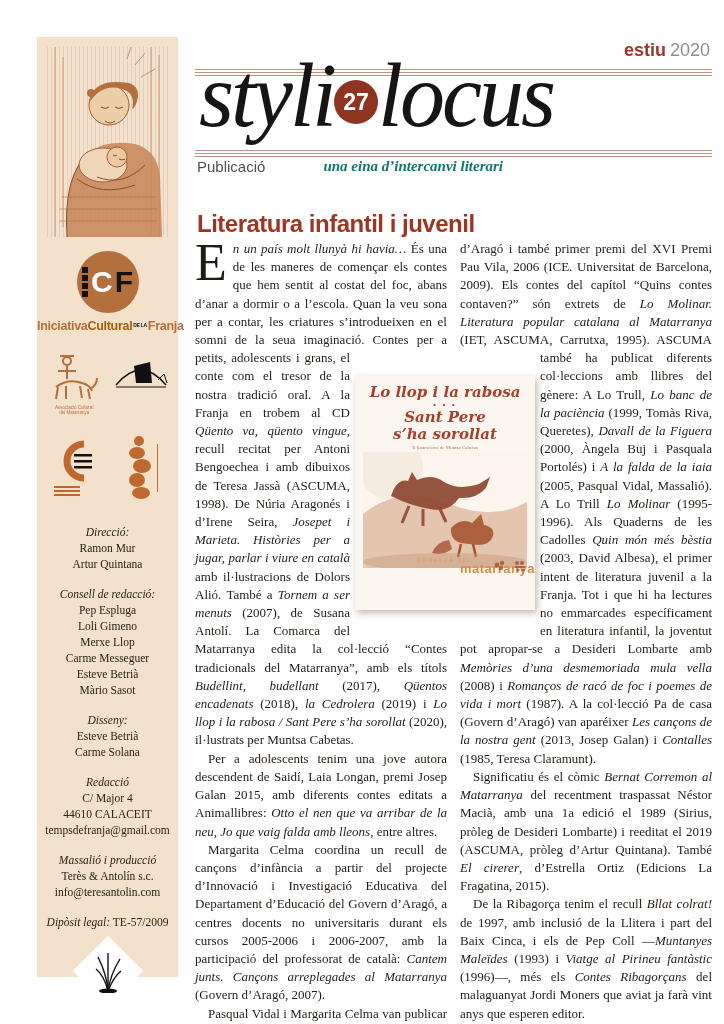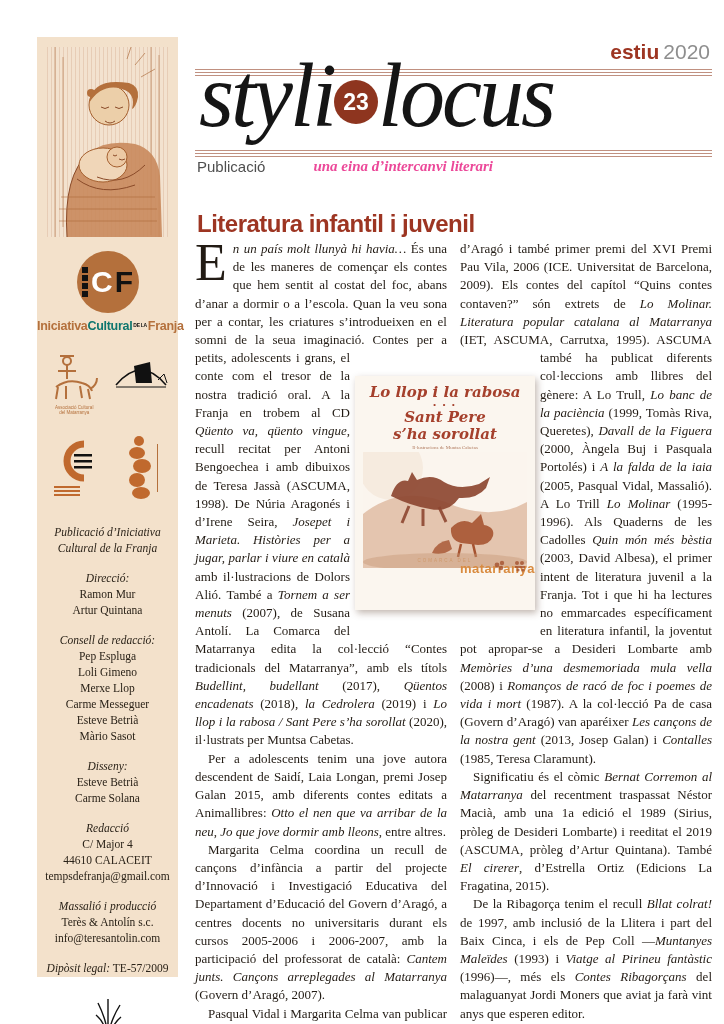--- a/index.html
+++ b/index.html
@@ -12,54 +12,54 @@
          background-image:repeating-linear-gradient(90deg,rgba(176,106,66,.18) 0 1px,transparent 1px 4px);overflow:hidden;}
   .icf{margin-top:14px;text-align:center;}
   .icf-circle{width:62px;height:62px;border-radius:50%;background:#b4703c;margin:0 auto;
               display:flex;align-items:center;justify-content:center;gap:2px;}
   .icf-i{display:flex;flex-direction:column;gap:2px;margin-right:1px;}
   .icf-i span{width:6px;height:6px;background:#111;display:block;}
   .icf-c{color:#fff;font-family:"Liberation Sans",sans-serif;font-weight:bold;font-size:30px;line-height:1;}
   .icf-f{color:#111;font-family:"Liberation Sans",sans-serif;font-weight:bold;font-size:30px;line-height:1;}
   .icf-word{margin-top:6px;font-family:"Liberation Sans",sans-serif;font-weight:bold;font-size:12.5px;
             letter-spacing:-.3px;white-space:nowrap;}
-  .icf-word .o{color:#b4703c}.icf-word .k{color:#0f766e}
+  .icf-word .o{color:#b4703c}.icf-word .k{color:#a16207}
   .icf-word .tiny{font-size:5px;display:inline-block;transform:translateY(-3px);color:#111;margin:0 1px;}
 
   .logo-grid{margin-top:16px;display:flex;flex-wrap:wrap;justify-content:space-around;row-gap:18px;padding:0 4px;}
   .logo-cell{width:58px;text-align:center;}
   .logo-microtext{font-size:4.5px;color:#b4703c;line-height:1.2;font-family:"Liberation Sans",sans-serif;}
 
   .credits{margin-top:20px;text-align:center;font-size:11.5px;line-height:16px;color:#2a2218;}
   .credits .group{margin-top:14px;}
   .lbl{font-style:italic;}
   .irm{margin-top:16px;text-align:center;}
   .diamond{width:50px;height:50px;background:#fff;transform:rotate(45deg);margin:8px auto 14px auto;
            display:flex;align-items:center;justify-content:center;}
   .diamond svg{transform:rotate(-45deg);}
 
   
   .main{position:absolute;left:195px;top:0;width:517px;height:1024px;}
-  .season{position:absolute;top:40px;right:2px;font-family:"Liberation Sans",sans-serif;font-size:21px;text-align:center;}
+  .season{position:absolute;top:40px;right:2px;font-family:"Liberation Sans",sans-serif;font-size:18px;text-align:center;}
   .season .s1{font-weight:bold;color:#9d3522;}
   .season .s2{color:#8e8e8e;font-weight:normal;margin-left:4px;}
   .rule{position:absolute;left:0;right:0;height:7px;
         background:repeating-linear-gradient(to bottom,#c09080 0 1px,transparent 1px 3px);}
   .rule1{top:69px;} .rule2{top:150px;}
   .mast{position:absolute;top:48px;left:4px;right:2px;display:flex;align-items:baseline;
         justify-content:flex-start;font-family:"Liberation Serif",serif;font-style:italic;
         font-size:90px;line-height:96px;letter-spacing:-3px;color:#151515;z-index:2;}
   .issue-circle{width:44px;height:44px;border-radius:50%;background:#8e351f;color:#fff;
         display:flex;align-items:center;justify-content:center;font-family:"Liberation Sans",sans-serif;
         font-style:normal;font-weight:bold;font-size:23px;letter-spacing:0;align-self:center;
         transform:translateY(6px);}
   .subline{position:absolute;top:158px;left:2px;right:0;display:flex;align-items:flex-end;
         font-family:"Liberation Sans",sans-serif;font-size:15px;color:#4f4f4f;}
   .sub-gap{width:42px;}
-  .sub-accent{font-family:"Liberation Serif",serif;font-style:italic;font-weight:bold;color:#ec4899;margin-left:6px;}
+  .sub-accent{font-family:"Liberation Serif",serif;font-style:italic;font-weight:bold;color:#0f766e;margin-left:16px;}
   .headline{position:absolute;top:194px;left:2px;font-family:"Liberation Sans",sans-serif;
         font-weight:bold;font-size:24px;color:#9d3522;letter-spacing:-.5px;}
 
   .columns{position:absolute;top:240px;left:0;width:517px;display:flex;gap:13px;}
   .col{width:252px;text-align:justify;font-size:13px;line-height:18.2px;}
   .col p{margin:0;}
   .col p.ind{text-indent:13px;}
   .cut-r{float:right;width:97px;height:396px;
          shape-outside:polygon(0 122px,100% 122px,100% 390px,0 390px);}
   .cut-l{float:left;width:80px;height:396px;
@@ -164,24 +164,20 @@
           <ellipse cx="18" cy="46" rx="8" ry="7"></ellipse>
           <ellipse cx="22" cy="59" rx="9" ry="6"></ellipse>
           <path d="M8,18 l-5,6 M30,30 l6,7 M8,45 l-5,6"></path>
         </g>
         <rect x="38" y="10" width="1" height="48" fill="#b4703c"></rect>
       </svg>
     </div>
   </div>
 
   <div class="credits">
-    <div class="group lbl">
-      <div>Publicació d’Iniciativa</div>
-      <div>Cultural de la Franja</div>
-    </div>
     <div class="group">
       <div class="lbl">Direcció:</div>
       <div>Ramon Mur</div>
       <div>Artur Quintana</div>
     </div>
     <div class="group">
       <div class="lbl">Consell de redacció:</div>
       <div>Pep Espluga</div>
       <div>Loli Gimeno</div>
       <div>Merxe Llop</div>
@@ -231,39 +227,39 @@
 <main class="main">
 
   <div class="season">
     <span class="s1">estiu</span><span class="s2">2020</span>
   </div>
 
   <div class="rule rule1"></div>
 
   <div class="mast">
     <span>styli</span>
-    <span class="issue-circle">23</span>
+    <span class="issue-circle">27</span>
     <span>locus</span>
   </div>
 
   <div class="rule rule2"></div>
 
   <div class="subline">
     <span>Publicació</span>
     <span class="sub-gap"></span>
     <span class="sub-accent">una eina d’intercanvi literari</span>
   </div>
 
   <h1 class="headline">Literatura infantil i juvenil</h1>
 
   <div class="columns">
     <div class="col">
       <div class="cut-r"></div>
       <p><span class="dropcap">E</span><span><i>n un país molt llunyà hi havia…</i><span> És una de les maneres de començar els contes que hem sentit al costat del foc, abans d’anar a dormir o a l’escola. Quan la veu sona per a contar, les criatures s’introdueixen en el somni de la seua imaginació. Contes per a petits, adolescents i grans, el conte com el tresor de la nostra tradició oral. A la Franja en trobem al CD </span><i>Qüento va, qüento vingue</i><span>, recull recitat per Antoni Bengoechea i amb dibuixos de Teresa Jassà (ASCUMA, 1998). De Núria Aragonés i d’Irene Seira, </span><i>Josepet i Marieta. Històries per a jugar, parlar i viure en català</i><span> amb il·lustracions de Dolors Alió. També a </span><i>Tornem a ser menuts</i><span> (2007), de Susana Antolí. La Comarca del Matarranya edita la col·lecció “Contes tradicionals del Matarranya”, amb els títols </span><i>Budellint, budellant</i><span> (2017), </span><i>Qüentos encadenats</i><span> (2018), </span><i>la Cedrolera</i><span> (2019) i </span><i>Lo llop i la rabosa / Sant Pere s’ha sorollat</i><span> (2020), il·lustrats per Muntsa Cabetas.</span></span></p>
-      <p class="ind"><span>Per a adolescents tenim una jove autora descendent de Saidí, Laia Longan, premi Josep Galan 2015, amb diferents contes editats a Animallibres: </span><i>Otto el nen que va arribar de la neu</i><span>, </span><i>Jo que jove dormir amb lleons</i><span>, entre altres.</span></p>
+      <p class="ind"><span>Per a adolescents tenim una jove autora descendent de Saidí, Laia Longan, premi Josep Galan 2015, amb diferents contes editats a Animallibres: </span><i>Otto el nen que va arribar de la neu</i><span>, </span><i>Jo que vaig falda amb lleons</i><span>, entre altres.</span></p>
       <p class="ind"><span>Margarita Celma coordina un recull de cançons d’infància a partir del projecte d’Innovació i Investigació Educativa del Departament d’Educació del Govern d’Aragó, a centres docents no universitaris durant els cursos 2005-2006 i 2006-2007, amb la participació del professorat de català: </span><i>Cantem junts. Cançons arreplegades al Matarranya</i><span> (Govern d’Aragó, 2007).</span></p>
       <p class="ind"><span>Pasqual Vidal i Margarita Celma van publicar </span><i>Fa un munt d’anys al Matarranya</i><span> a partir de la seua investigació amb el suport del Govern</span></p>
     </div>
     <div class="col">
       <div class="cut-l"></div>
       <p><span>d’Aragó i també primer premi del XVI Premi Pau Vila, 2006 (ICE. Universitat de Barcelona, 2009). Els contes del capítol “Quins contes contaven?” són extrets de </span><i>Lo Molinar. Literatura popular catalana al Matarranya</i><span> (IET, ASCUMA, Carrutxa, 1995). ASCUMA també ha publicat diferents col·leccions amb llibres del gènere: A Lo Trull, </span><i>Lo banc de la paciència</i><span> (1999, Tomàs Riva, Queretes), </span><i>Davall de la Figuera</i><span> (2000, Àngela Buj i Pasquala Portolés) i </span><i>A la falda de la iaia</i><span> (2005, Pasqual Vidal, Massalió). A Lo Trill </span><i>Lo Molinar</i><span> (1995-1996). Als Quaderns de les Cadolles </span><i>Quin món més bèstia</i><span> (2003, David Albesa), el primer intent de literatura juvenil a la Franja. Tot i que hi ha lectures no emmarcades específicament en literatura infantil, la joventut pot apropar-se a Desideri Lombarte amb </span><i>Memòries d’una desmemoriada mula vella</i><span> (2008) i </span><i>Romanços de racó de foc i poemes de vida i mort</i><span> (1987). A la col·lecció Pa de casa (Govern d’Aragó) van aparéixer </span><i>Les cançons de la nostra gent</i><span> (2013, Josep Galan) i </span><i>Contalles</i><span> (1985, Teresa Claramunt).</span></p>
       <p class="ind"><span>Significatiu és el còmic </span><i>Bernat Corremon al Matarranya</i><span> del recentment traspassat Néstor Macià, amb una 1a edició el 1989 (Sirius, pròleg de Desideri Lombarte) i reeditat el 2019 (ASCUMA, pròleg d’Artur Quintana). També </span><i>El cirerer</i><span>, d’Estrella Ortiz (Edicions La Fragatina, 2015).</span></p>
       <p class="ind"><span>De la Ribagorça tenim el recull </span><i>Bllat colrat!</i><span> de 1997, amb inclusió de la Llitera i part del Baix Cinca, i els de Pep Coll —</span><i>Muntanyes Maleïdes</i><span> (1993) i </span><i>Viatge al Pirineu fantàstic</i><span> (1996)—, més els </span><i>Contes Ribagorçans</i><span> del malaguanyat Jordi Moners que aviat ja farà vint anys que esperen editor.</span></p>
     </div>
   </div>

